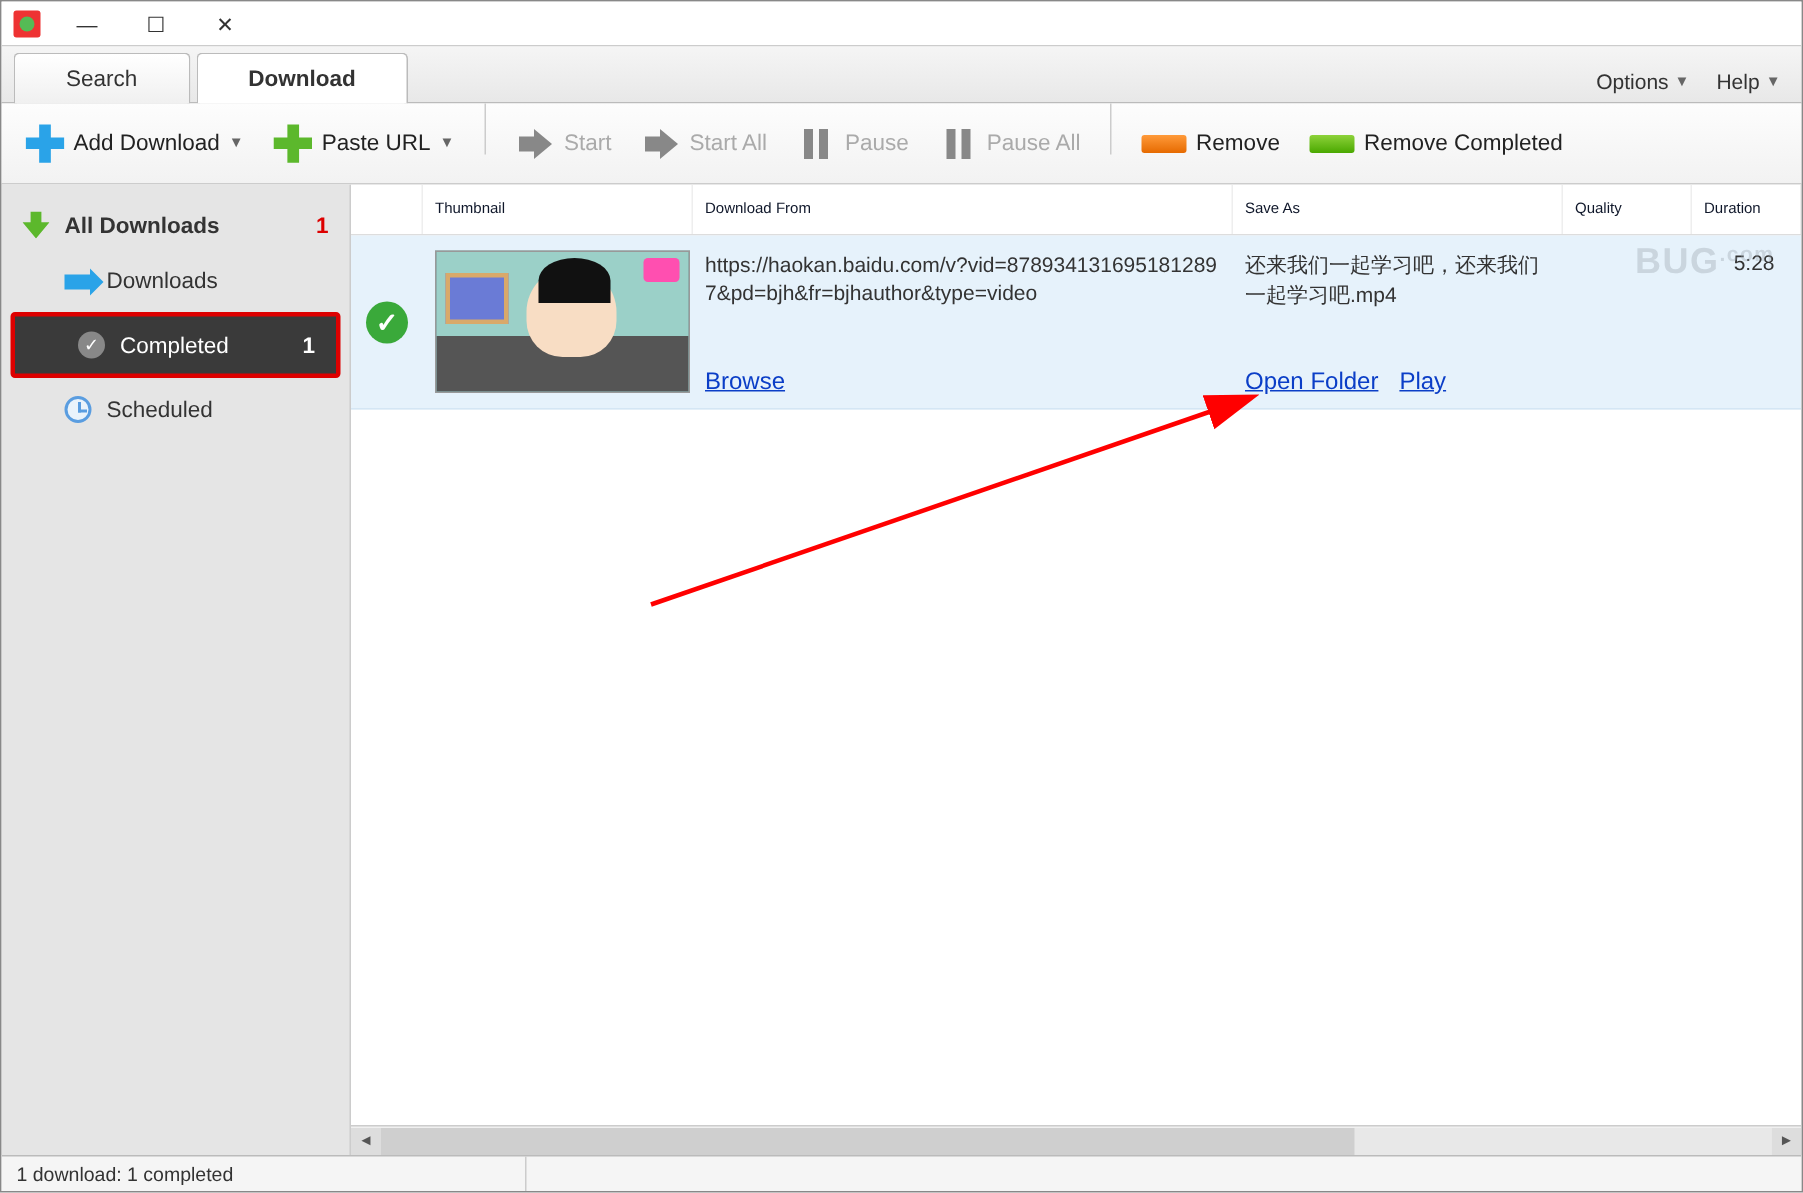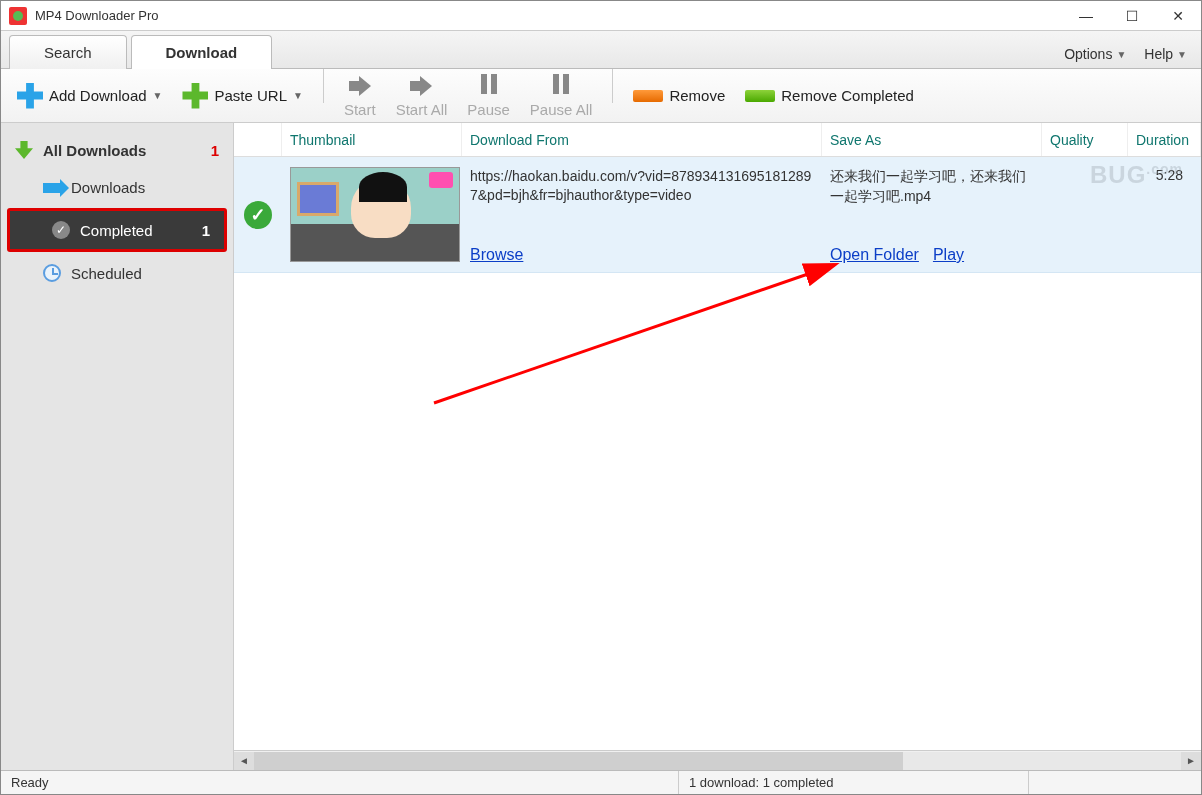--- a/index.html
+++ b/index.html
@@ -13,21 +13,21 @@
 
 .tab-bar { height: 38px; background: linear-gradient(#f5f5f5,#e8e8e8); border-bottom: 1px solid #bbb; display:flex; align-items:flex-end; padding: 0 8px; }
 .tab { padding: 8px 34px; font-size: 15px; color:#333; border:1px solid #bbb; border-bottom:none; background:linear-gradient(#fff,#f0f0f0); margin-right:4px; border-radius:4px 4px 0 0; position:relative; top:1px; }
 .tab.active { background:#fff; font-weight:bold; }
 .tab-spacer { flex:1; }
 .tab-right { display:flex; align-items:center; gap:6px; padding-bottom:6px; }
 .tab-right-item { font-size:14px; color:#333; display:flex; align-items:center; gap:4px; padding:0 6px; }
 
 .toolbar { height: 54px; background: linear-gradient(#fdfdfd,#f2f2f2); border-bottom:1px solid #ccc; display:flex; padding:0 10px; gap:8px; }
 .tb-btn { display:flex; align-items:center; gap:6px; font-size:15px; color:#222; padding:4px 6px; }
-.tb-btn.disabled { color:#aaa;flex-direction:column; }
+.tb-btn.disabled { color:#aaa; }
 .tb-sep { width:1px; height:34px; background:#ccc; margin:0 6px; }
 .ico { width:26px; height:26px; display:inline-block; }
 .ico-plus-blue { background:#2aa3e8; clip-path: polygon(35% 0,65% 0,65% 35%,100% 35%,100% 65%,65% 65%,65% 100%,35% 100%,35% 65%,0 65%,0 35%,35% 35%); }
 .ico-plus-green { background:#5cb82c; clip-path: polygon(35% 0,65% 0,65% 35%,100% 35%,100% 65%,65% 65%,65% 100%,35% 100%,35% 65%,0 65%,0 35%,35% 35%); }
 .ico-arrow-right { position:relative; }
 .ico-arrow-right::before { content:""; position:absolute; left:2px; top:8px; width:12px; height:10px; background:#888; }
 .ico-arrow-right::after { content:""; position:absolute; left:12px; top:3px; border-left:12px solid #888; border-top:10px solid transparent; border-bottom:10px solid transparent; }
 .ico-pause { display:flex; gap:4px; align-items:center; justify-content:center; }
 .ico-pause::before, .ico-pause::after { content:""; width:6px; height:20px; background:#888; }
 .ico-bar-orange { width:30px; height:12px; background:linear-gradient(#ff9a3a,#e66a00); border-radius:2px; }
@@ -44,21 +44,21 @@
 .side-item.sub { padding-left:42px; }
 .ico-down-green { width:18px; height:18px; }
 .ico-arrow-proc { width:18px; height:10px; background:#2aa3e8; position:relative; }
 .ico-arrow-proc::after { content:""; position:absolute; right:-8px; top:-4px; border-left:9px solid #2aa3e8; border-top:9px solid transparent; border-bottom:9px solid transparent; }
 .ico-check-circle { width:18px; height:18px; border-radius:50%; background:#888; display:flex; align-items:center; justify-content:center; color:#fff; font-size:12px; }
 .ico-clock { width:18px; height:18px; border-radius:50%; border:2px solid #5a9de0; position:relative; background:#eaf3fb; }
 .ico-clock::before { content:""; position:absolute; left:7px; top:2px; width:2px; height:7px; background:#5a9de0; }
 .ico-clock::after { content:""; position:absolute; left:7px; top:7px; width:6px; height:2px; background:#5a9de0; }
 
 .content { flex:1; display:flex; flex-direction:column; overflow:hidden; }
-.col-headers { display:flex; height:34px; align-items:flex-start; border-bottom:1px solid #ddd; font-size:14px; color:#0f766e; background:#fff; }
+.col-headers { display:flex; height:34px; align-items:flex-start; border-bottom:1px solid #ddd; font-size:10px; color:#0f172a; background:#fff; }
 .col-headers > div { padding:0 8px; border-right:1px solid #eee; height:100%; display:flex; align-items:center; }
 .col-check { width:48px; }
 .col-thumb { width:180px; }
 .col-from { width:360px; }
 .col-save { width:220px; }
 .col-quality { width:86px; }
 .col-duration { flex:1; }
 
 .row { display:flex; background:#e6f2fb; border-bottom:1px solid #d4e6f4; min-height:110px; padding:6px 0; position:relative; }
 .row .cell { padding:4px 8px; font-size:14px; color:#333; }
@@ -93,21 +93,20 @@
 .status .mid { width:350px; }
 .status .right { flex:1; border-right:none; }
 
 .annotation-arrow { position:absolute; pointer-events:none; z-index:50; }
 </style>
 </head>
 <body>
 
 <div class="title-bar">
   <span class="app-icon"></span>
-  <span class="title">MP4 Downloader Pro</span>
   <div class="win-controls">
     <div class="win-btn">—</div>
     <div class="win-btn">☐</div>
     <div class="win-btn">✕</div>
   </div>
 </div>
 
 <div class="tab-bar">
   <div class="tab">Search</div>
   <div class="tab active">Download</div>
@@ -243,16 +242,15 @@
       <div class="btn">◄</div>
       <div class="track">
         <div class="thumb"></div>
       </div>
       <div class="btn">►</div>
     </div>
   </div>
 </div>
 
 <div class="status">
-  <div class="left">Ready</div>
   <div class="mid">1 download: 1 completed</div>
   <div class="right"></div>
 </div>
 
 </body></html>

